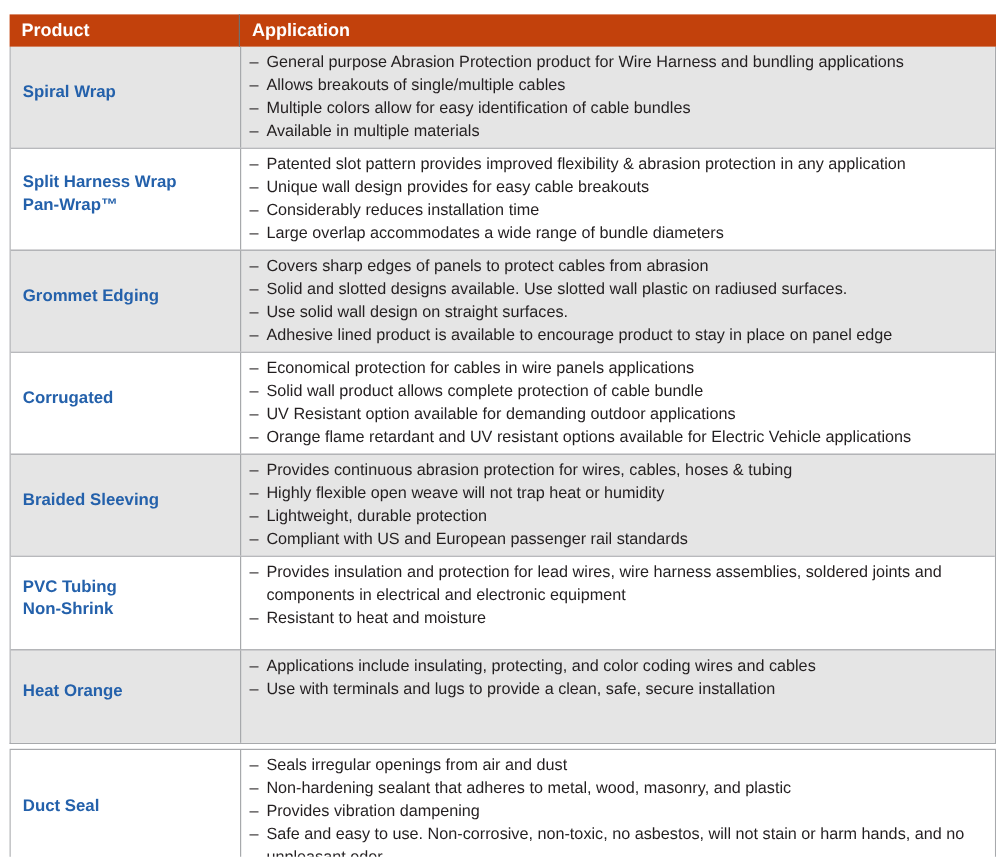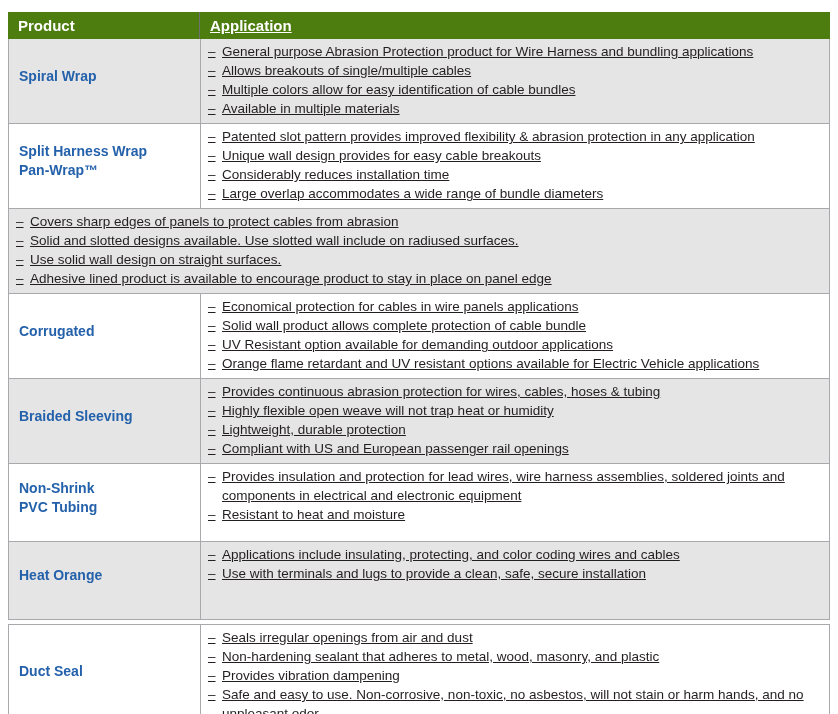--- a/index.html
+++ b/index.html
@@ -12,40 +12,39 @@
     width: 838px;
     height: 714px;
     padding: 12px 8px;
   }
   .table-wrap {
     width: 822px;
   }
   
   .header-row {
     display: flex;
-    background: #4d7c0f;
+    background: #c2410c;
     color: #ffffff;
     font-weight: bold;
     font-size: 15px;
     line-height: 17px;
   }
   .header-cell {
     padding: 5px 8px 5px 10px;
   }
   .header-cell.product-col {
     border-right: 1px solid #6e7072;
   }
   
   .product-col {
     width: 192px;
     flex: none;
   }
   .app-col {
     flex: 1;
-    text-decoration: underline;
   }
   
   .section {
     border: 1px solid #A7A9AC;
     border-top: none;
   }
   .section.detached {
     margin-top: 4px;
     border-top: 1px solid #A7A9AC;
   }
@@ -139,28 +138,31 @@
               <span class="dash">–</span>
               <span class="bullet-text">Considerably reduces installation time</span>
             </div>
             <div class="bullet">
               <span class="dash">–</span>
               <span class="bullet-text">Large overlap accommodates a wide range of bundle diameters</span>
             </div>
           </div>
         </div>
         <div class="row shaded">
+          <div class="product-cell product-col">
+            <div>Grommet Edging</div>
+          </div>
           <div class="app-cell app-col">
             <div class="bullet">
               <span class="dash">–</span>
               <span class="bullet-text">Covers sharp edges of panels to protect cables from abrasion</span>
             </div>
             <div class="bullet">
               <span class="dash">–</span>
-              <span class="bullet-text">Solid and slotted designs available. Use slotted wall include on radiused surfaces.</span>
+              <span class="bullet-text">Solid and slotted designs available. Use slotted wall plastic on radiused surfaces.</span>
             </div>
             <div class="bullet">
               <span class="dash">–</span>
               <span class="bullet-text">Use solid wall design on straight surfaces.</span>
             </div>
             <div class="bullet">
               <span class="dash">–</span>
               <span class="bullet-text">Adhesive lined product is available to encourage product to stay in place on panel edge</span>
             </div>
           </div>
@@ -200,28 +202,28 @@
             <div class="bullet">
               <span class="dash">–</span>
               <span class="bullet-text">Highly flexible open weave will not trap heat or humidity</span>
             </div>
             <div class="bullet">
               <span class="dash">–</span>
               <span class="bullet-text">Lightweight, durable protection</span>
             </div>
             <div class="bullet">
               <span class="dash">–</span>
-              <span class="bullet-text">Compliant with US and European passenger rail openings</span>
-            </div>
-          </div>
-        </div>
-        <div class="row plain">
-          <div class="product-cell product-col">
+              <span class="bullet-text">Compliant with US and European passenger rail standards</span>
+            </div>
+          </div>
+        </div>
+        <div class="row plain">
+          <div class="product-cell product-col">
+            <div>PVC Tubing</div>
             <div>Non-Shrink</div>
-            <div>PVC Tubing</div>
           </div>
           <div class="app-cell app-col">
             <div class="bullet">
               <span class="dash">–</span>
               <span class="bullet-text">Provides insulation and protection for lead wires, wire harness assemblies, soldered joints and components in electrical and electronic equipment</span>
             </div>
             <div class="bullet">
               <span class="dash">–</span>
               <span class="bullet-text">Resistant to heat and moisture</span>
             </div>

